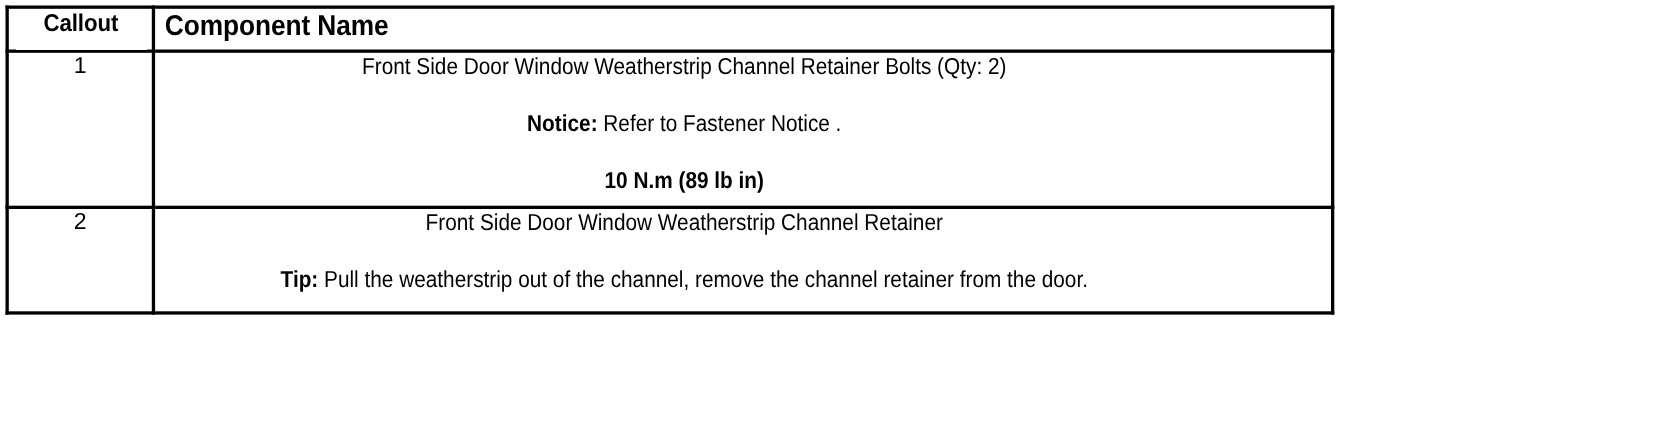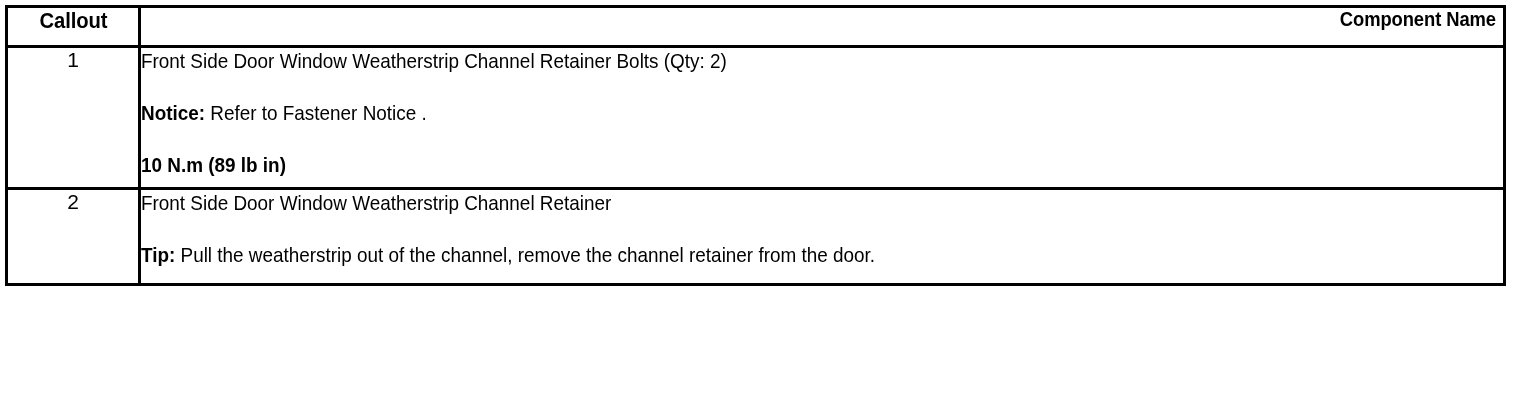--- a/index.html
+++ b/index.html
@@ -20,21 +20,21 @@
     position: relative;
     width: 1520px;
     height: 402px;
     box-sizing: border-box;
   }
 
   .service-table {
     position: absolute;
     left: 5px;
     top: 5px;
-    width: 1501px;
+    width: 1208px;
     border-collapse: collapse;
     table-layout: fixed;
     background: #ffffff;
   }
 
   .service-table td,
   .service-table th {
     border: 3px solid #000000;
     padding: 0;
     vertical-align: top;
@@ -48,24 +48,24 @@
     text-align: center;
     vertical-align: middle;
     font-weight: bold;
     font-size: 22px;
     letter-spacing: -0.1px;
     transform: scaleX(0.92);
     transform-origin: center center;
   }
   .hdr-component {
     height: 37px;
-    text-align: right;
+    text-align: left;
     vertical-align: middle;
     font-weight: bold;
-    font-size: 20px;
+    font-size: 26px;
     letter-spacing: -0.1px;
   }
   .hdr-component .shrink {
     display: inline-block;
     transform: scaleX(0.92);
   }
 
   
   .prelim-cell {
     padding: 8px 0 10px 7px;
@@ -96,20 +96,21 @@
     text-align: center;
     vertical-align: middle;
     font-size: 21px;
     font-weight: normal;
   }
 
   
   .comp-cell {
     padding: 7px 0 9px 10px;
     box-sizing: border-box;
+    text-align: center;
   }
   .comp-line {
     font-size: 21px;
     line-height: 26px;
     white-space: nowrap;
     transform: scaleX(0.9);
     transform-origin: left center;
   }
   .comp-line + .comp-line {
     margin-top: 26px;

